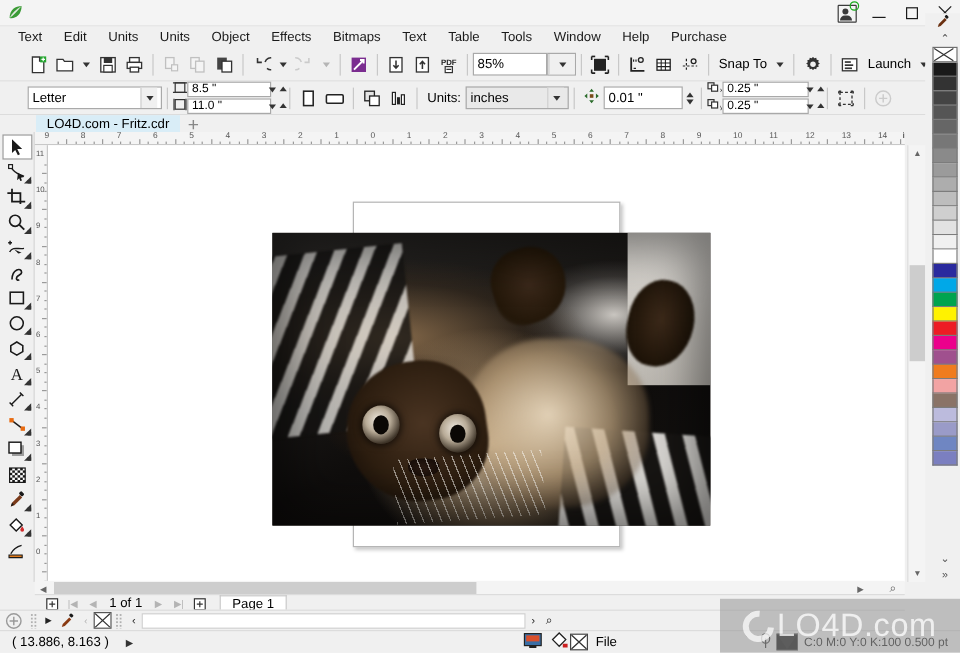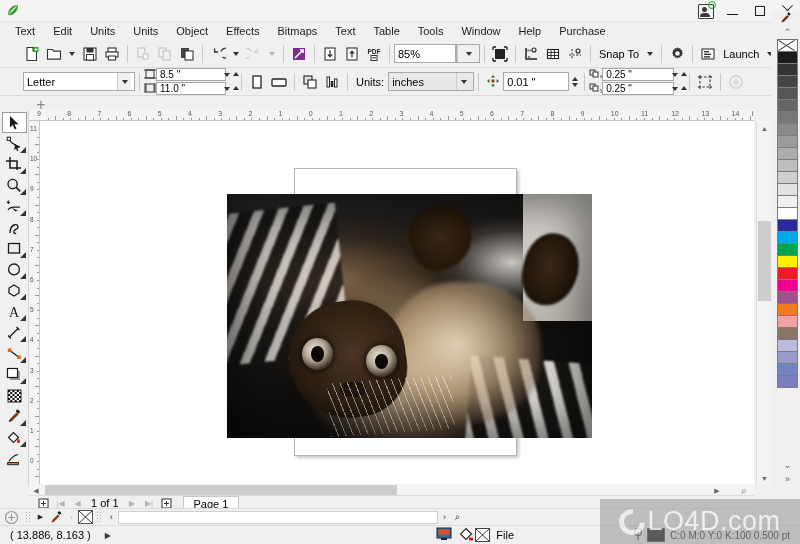--- a/index.html
+++ b/index.html
@@ -529,20 +529,23 @@
     <div class="sep"></div>
     <div class="tbtn dis">
       <svg width="16" height="16" viewBox="0 0 16 16">
           <circle cx="8" cy="8" r="6.2" fill="none" stroke="#777" stroke-width="1.2"></circle>
           <path d="M8 4.6v6.8M4.6 8h6.8" stroke="#777" stroke-width="1.2"></path>
         </svg>
     </div>
   </div>
 
   <div class="tabrow">
+    <div class="tab active">
+      <span>LO4D.com - Fritz.cdr</span>
+    </div>
     <div class="tab-plus">+</div>
   </div>
 
   <div class="workspace">
 
     <div class="toolbox">
       <div class="tool sel">
         <svg width="13" height="15" viewBox="0 0 13 15">
             <path d="M2 1l8.5 8.2H6.4l2.2 4.4-1.7.8-2.2-4.5L2 12.6z" fill="#1a1a1a"></path>
           </svg>

